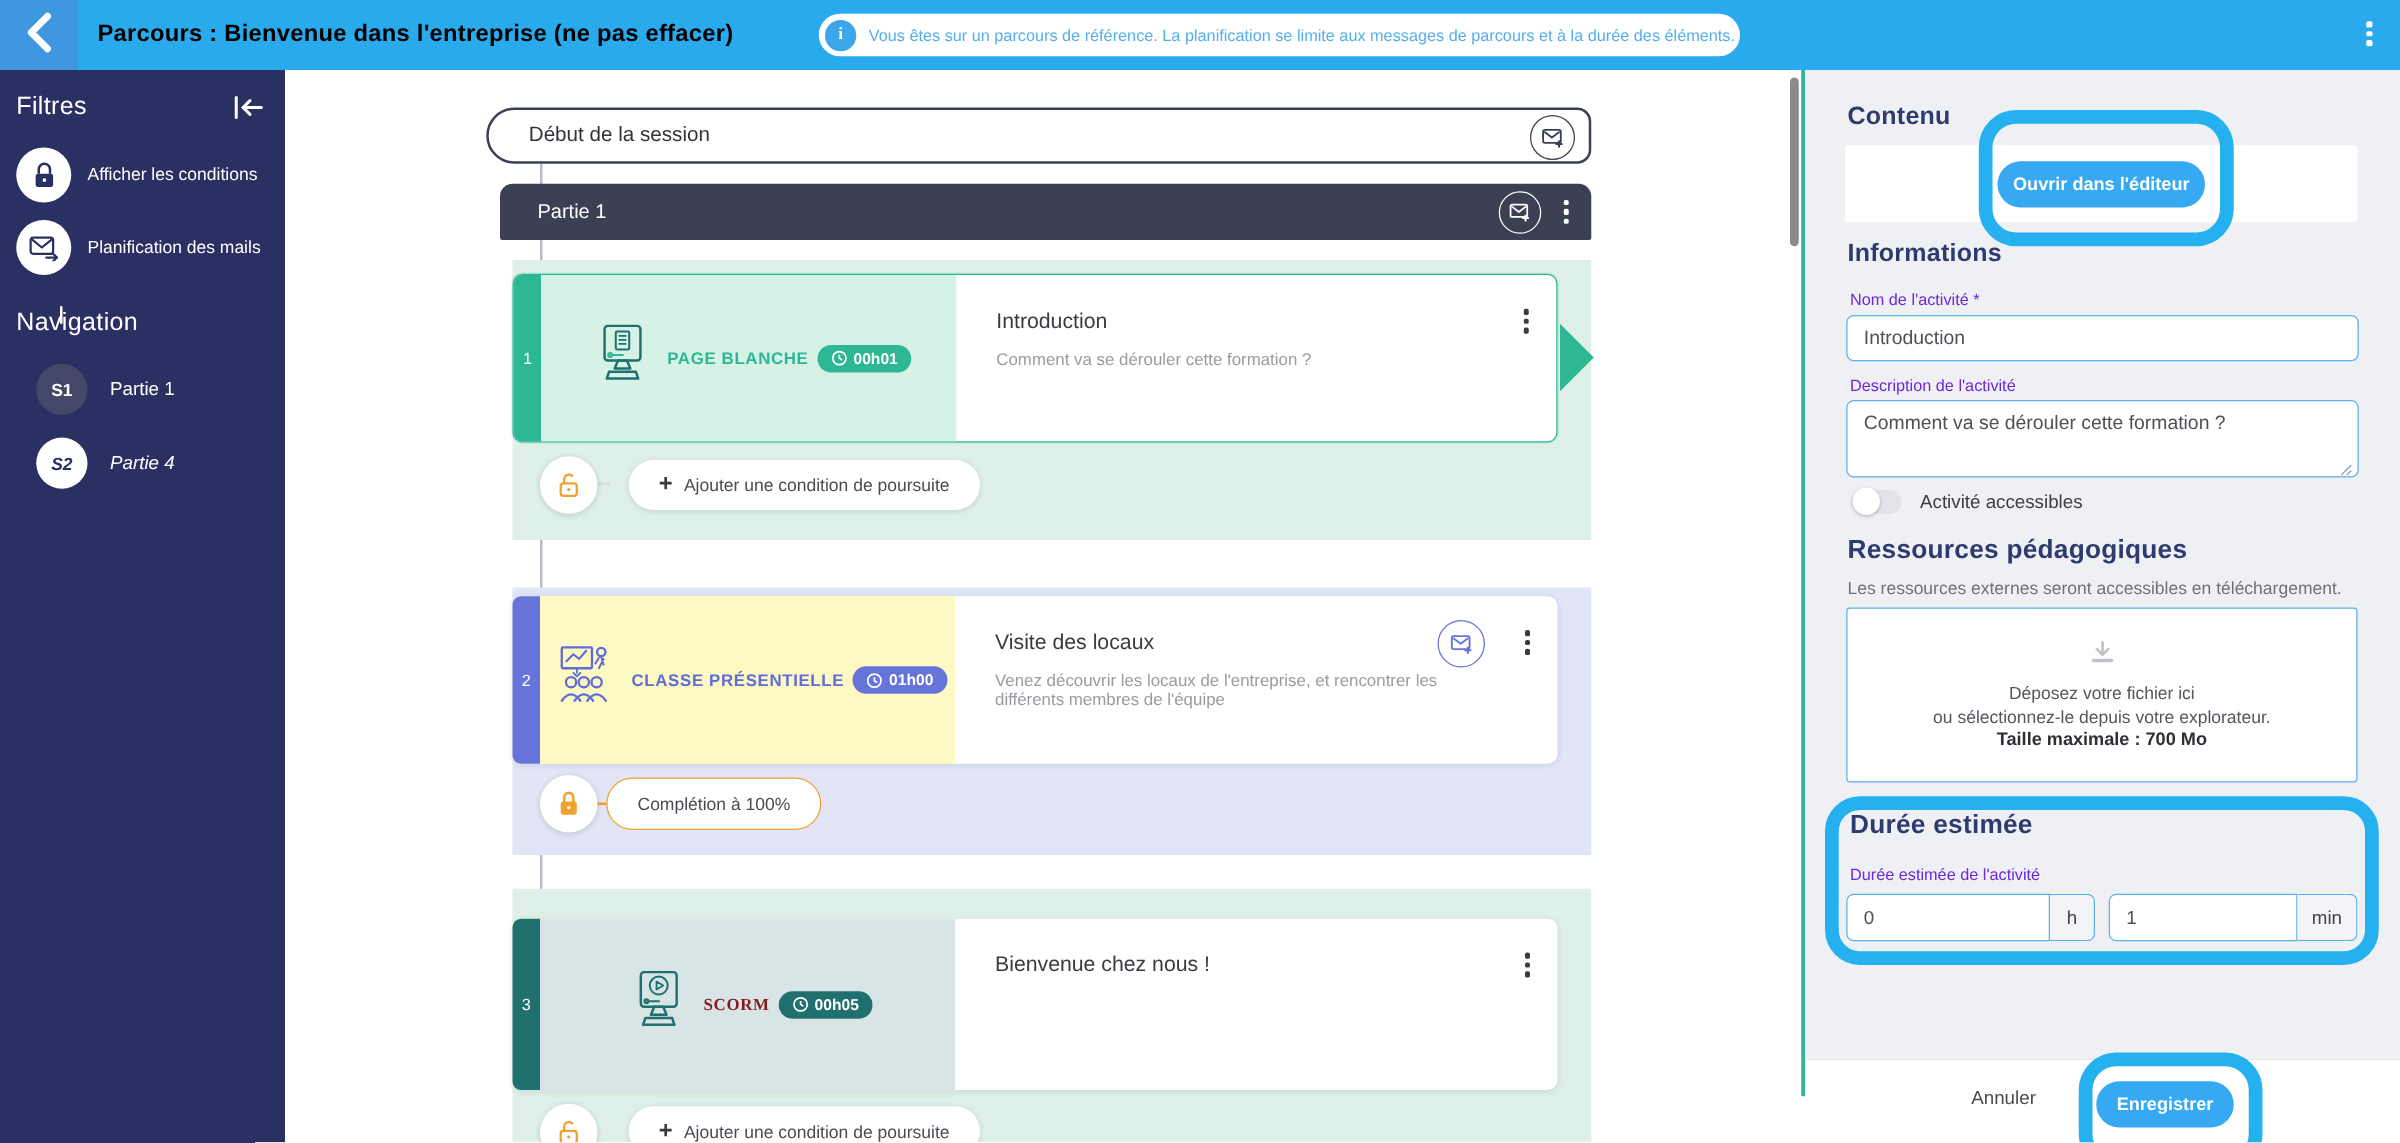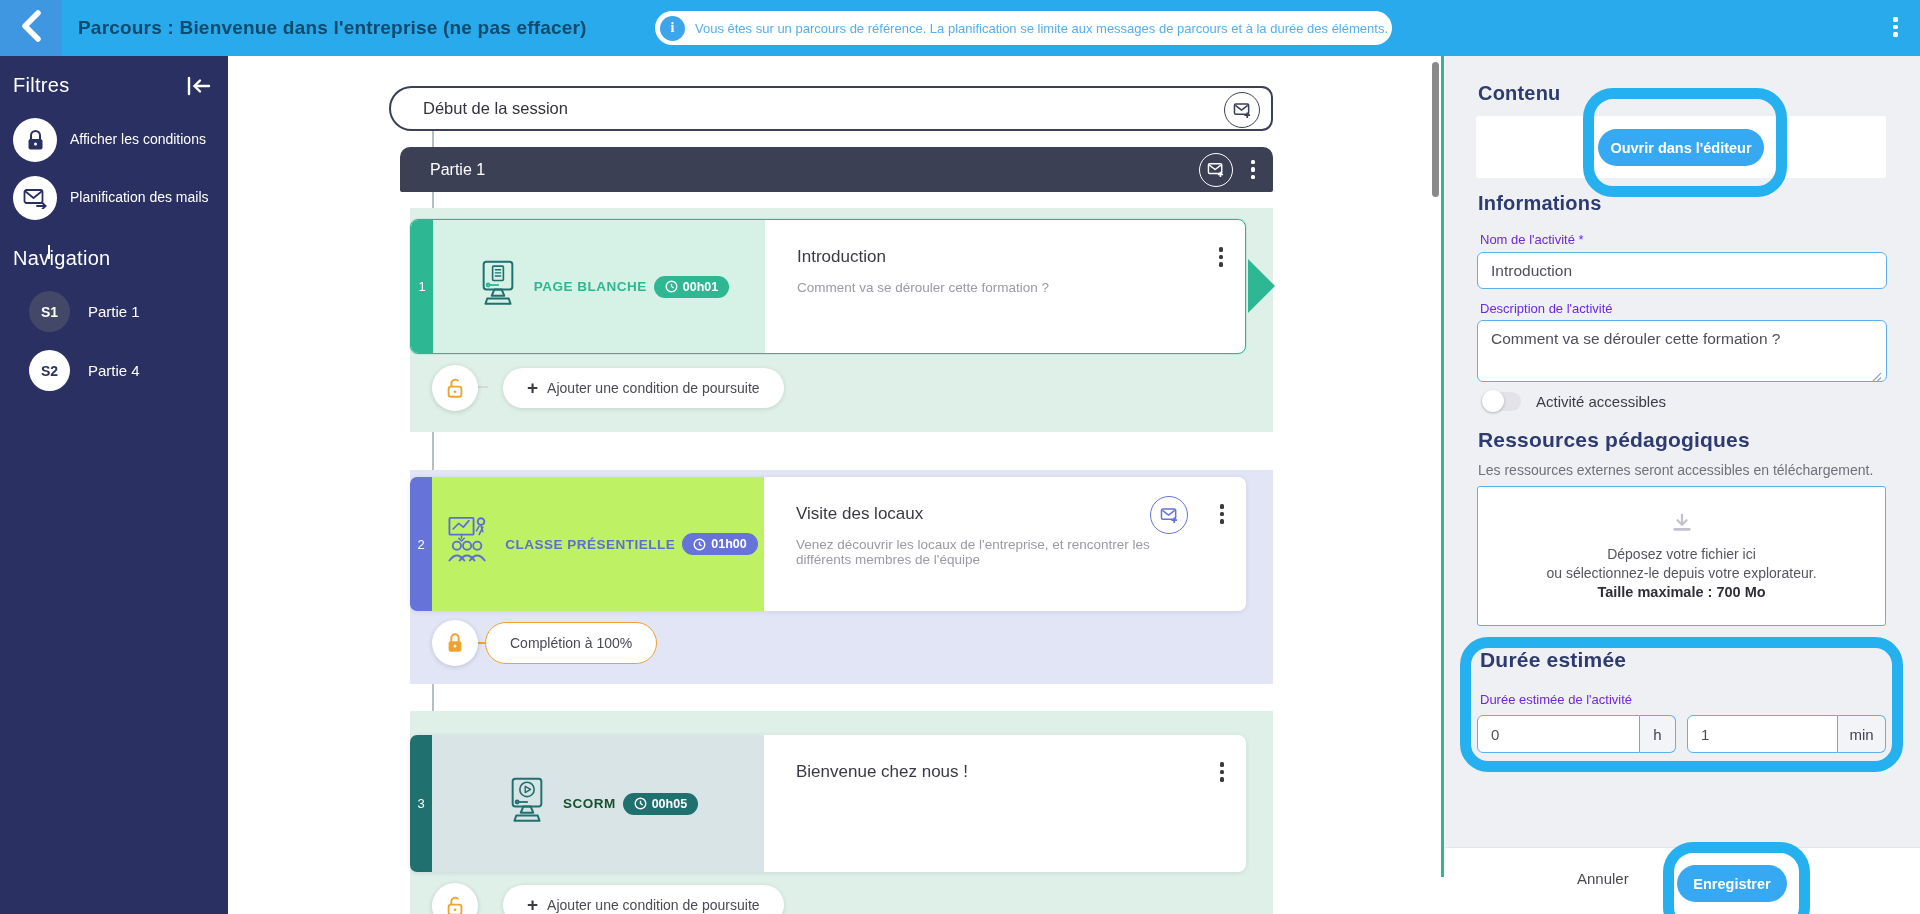--- a/index.html
+++ b/index.html
@@ -2,21 +2,21 @@
 <html><head>
 <meta charset="utf-8">
 <style>
   * { margin:0; padding:0; box-sizing:border-box; }
   body { font-family:"Liberation Sans","DejaVu Sans",sans-serif; background:#fff; }
   .app { position:relative; width:1920px; height:914px; overflow:hidden; background:#fff; }
 
   
   .topbar { position:absolute; left:0; top:0; width:1920px; height:56px; background:#29aaec; z-index:30; }
   .back-btn { position:absolute; left:0; top:0; width:62px; height:56px; background:#3f97e2; display:flex; align-items:center; justify-content:center; cursor:pointer; }
-  .topbar-title { position:absolute; left:78px; top:0; height:40px; line-height:56px; color:#0c4a6e; font-size:19px; font-weight:600; letter-spacing:.2px; white-space:nowrap; }
+  .topbar-title { position:absolute; left:78px; top:0; height:40px; line-height:56px; color:#000000; font-size:19px; font-weight:600; letter-spacing:.2px; white-space:nowrap; }
   .info-pill { position:absolute; left:655px; top:11px; width:737px; height:34px; background:#fff; border-radius:17px; display:flex; align-items:center; gap:10px; padding:0 18px 0 5px; }
   .info-icon { width:25px; height:25px; border-radius:50%; background:#3da5ea; color:#fff; font-weight:700; font-size:14px; font-family:"Liberation Serif",serif; display:flex; align-items:center; justify-content:center; flex:none; }
   .info-text { color:#55aeec; font-size:13px; white-space:nowrap; }
   .kebab { display:flex; flex-direction:column; gap:3px; align-items:center; cursor:pointer; }
   .kebab i { width:4.5px; height:4.5px; border-radius:1.5px; background:#3a3a42; display:block; }
   .topbar-kebab { position:absolute; left:1893px; top:17px; }
   .topbar-kebab i { background:#fff; }
 
   
   .sidebar { position:absolute; left:0; top:56px; width:228px; height:858px; background:#2a3061; color:#fff; z-index:20; }
@@ -63,22 +63,22 @@
   .num-tab { width:22px; border-radius:7px 0 0 7px; color:#fff; font-size:13px; display:flex; align-items:center; justify-content:center; flex:none; }
   .type-zone { width:332px; display:flex; flex-direction:row; align-items:center; justify-content:center; gap:7px; flex:none; }
   .type-label { font-size:13.5px; font-weight:700; letter-spacing:.5px; }
   .duration-badge { display:flex; align-items:center; gap:5px; color:#fff; font-size:12.5px; font-weight:600; padding:4px 11px; border-radius:13px; }
   .card-body { position:relative; flex:1; padding:27px 60px 0 32px; }
   .card-title { font-size:17px; color:#3a3a42; font-weight:500; }
   .card-desc { font-size:13.5px; color:#9a9aa2; margin-top:13px; }
   .card-kebab { position:absolute; right:22px; top:27px; }
   .card-mail-btn { position:absolute; right:58px; top:19px; width:38px; height:38px; border-radius:50%; border:1.6px solid #6674da; display:flex; align-items:center; justify-content:center; color:#6674da; }
   .c-green { background:#2eb793; } .t-green { color:#2eb793; } .z-green { background:#d6f1e6; }
-  .c-indigo { background:#6674da; } .t-indigo { color:#5f6dd6; } .z-indigo { background:#bef264; }
-  .c-teal { background:#1f706e; } .t-teal { color:#14532d; } .z-teal { background:#d9e4e7; }
+  .c-indigo { background:#6674da; } .t-indigo { color:#5f6dd6; } .z-indigo { background:#fef9c3; }
+  .c-teal { background:#1f706e; } .t-teal { color:#7f1d1d;font-family:Liberation Serif, serif; } .z-teal { background:#d9e4e7; }
   .select-arrow { position:absolute; left:1020px; top:203px; width:0; height:0; border-top:27px solid transparent; border-bottom:27px solid transparent; border-left:27px solid #2eb793; }
 
   .lock-circle { position:absolute; width:46px; height:46px; border-radius:50%; background:#fff; box-shadow:0 1px 5px rgba(0,0,0,.16); display:flex; align-items:center; justify-content:center; cursor:pointer; z-index:3; }
   .lock1 { left:204px; top:309px; }
   .lock2 { left:204px; top:564px; }
   .lock3 { left:204px; top:827px; }
   .cond-connector { position:absolute; width:14px; height:2px; z-index:2; }
   .cond-pill { position:absolute; height:40px; border-radius:21px; background:#fff; display:flex; align-items:center; gap:9px; padding:0 24px; font-size:14px; color:#4a4a52; box-shadow:0 1px 5px rgba(0,0,0,.12); cursor:pointer; white-space:nowrap; z-index:3; }
   .cond-pill .plus { font-size:19px; font-weight:600; color:#3a3a42; }
   .pill1 { left:275px; top:312px; }
@@ -172,21 +172,21 @@
           </svg>
       </span>
       <span class="filter-label">Planification des mails</span>
     </div>
     <div class="side-heading nav-title">Navigation</div>
     <div class="nav-item">
       <span class="nav-circle active">S1</span>
       <span class="nav-label">Partie 1</span>
     </div>
     <div class="nav-connector"></div>
-    <div class="nav-item" style="margin-top:8px;">
+    <div class="nav-item" style="margin-top:8px;font-style:italic;">
       <span class="nav-circle idle">S2</span>
       <span class="nav-label">Partie 4</span>
     </div>
   </aside>
 
   <main class="canvas">
     <div class="timeline"></div>
 
     <div class="session-start">
       <span class="session-start-label">Début de la session</span>

